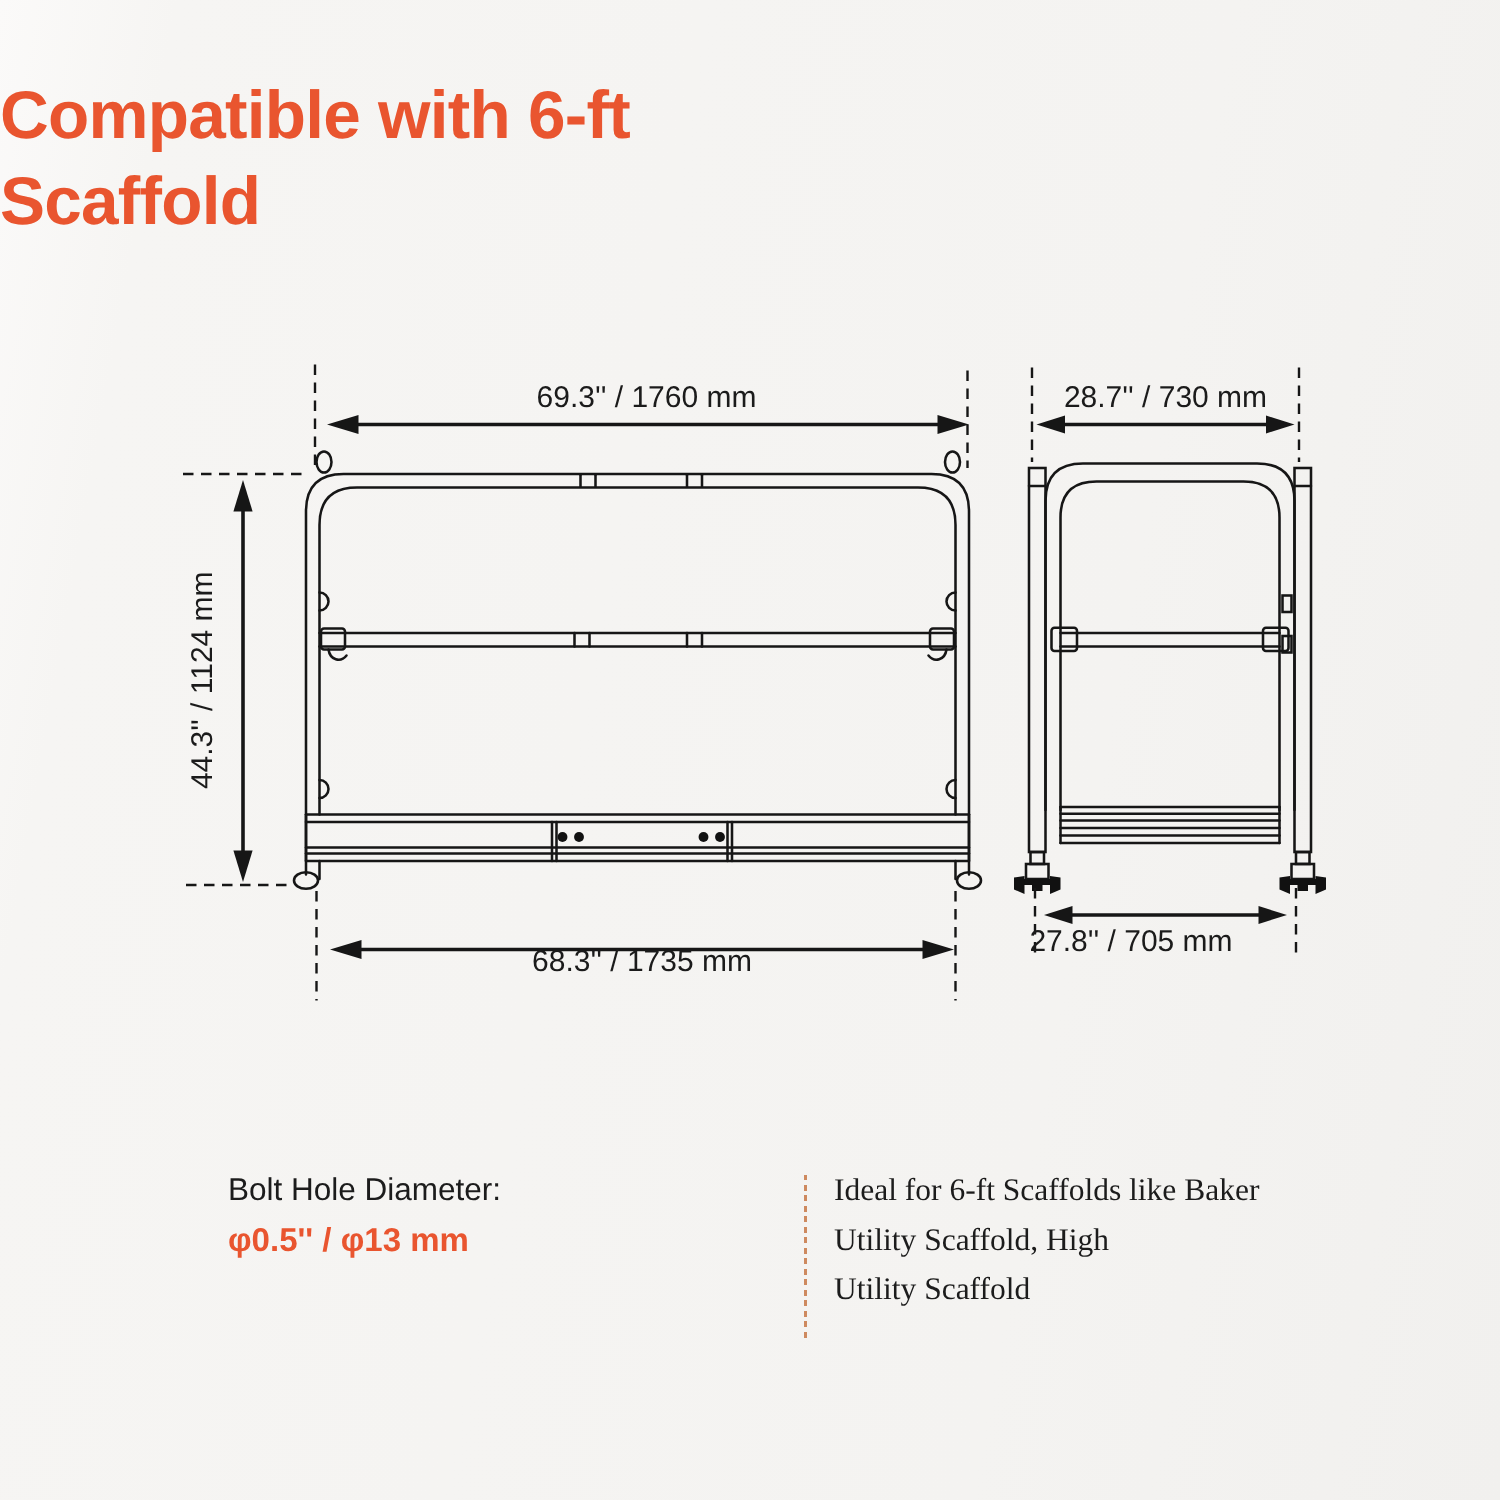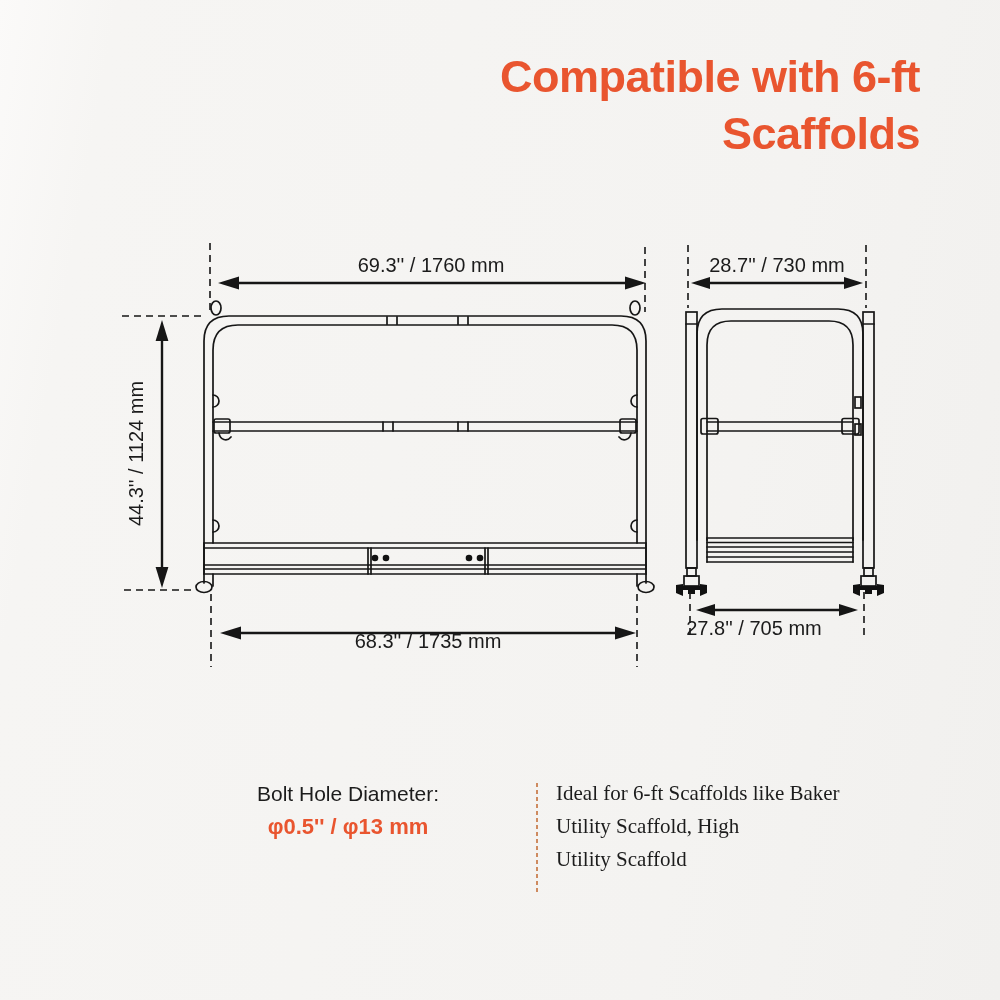--- a/index.html
+++ b/index.html
@@ -4,43 +4,43 @@
 <style>
   html,body{margin:0;padding:0;}
   body{
     width:1000px;height:1000px;position:relative;overflow:hidden;
     background:linear-gradient(100deg,#fbfaf9 0%,#f6f5f3 10%,#f4f3f1 70%,#f1f0ee 100%);
     font-family:"Liberation Sans","DejaVu Sans",sans-serif;
     color:#1b1b1b;
   }
   .title{
     position:absolute;left:0;top:48px;width:920px;
-    text-align:right;color:#e9552f;font-weight:700;
+    text-align:left;color:#e9552f;font-weight:700;
     font-size:45px;line-height:57px;letter-spacing:-0.5px;
   }
   svg.diagram{position:absolute;left:0;top:0;}
   .dim-label{
     position:absolute;font-size:20px;color:#1b1b1b;text-align:center;white-space:nowrap;
   }
   .dim-label.rotated{transform:rotate(-90deg);}
-  .specs-left{position:absolute;left:152px;top:777px;width:392px;text-align:center;}
+  .specs-left{position:absolute;left:152px;top:777px;width:392px;}
   .specs-right{position:absolute;left:556px;top:777px;width:400px;font-family:Liberation Serif, serif;}
   .spec-line{font-size:21px;line-height:33px;color:#1c1c1c;white-space:nowrap;}
   .spec-value{font-size:22px;line-height:33px;font-weight:700;color:#e9552f;white-space:nowrap;}
   .spec-divider{
     position:absolute;left:536px;top:783px;width:2px;height:110px;
     background:repeating-linear-gradient(to bottom,#ce8a5f 0 4px,transparent 4px 7px);
   }
 </style>
 </head>
 <body>
 
 <div class="title">
   <div>Compatible with 6-ft</div>
-  <div>Scaffolds</div>
+  <div>Scaffold</div>
 </div>
 
 <svg class="diagram" width="1000" height="1000" viewBox="0 0 1000 1000">
 
   <g stroke="#161616" fill="none" stroke-width="1.7" stroke-linecap="round">
 
     <path d="M204,583 V341 Q204,316 229,316 H621 Q646,316 646,341 V583"></path>
     <path d="M213,543 V350 Q213,325 238,325 H612 Q637,325 637,350 V543"></path>
 
     <line x1="387" y1="316.8" x2="387" y2="324.2"></line>

